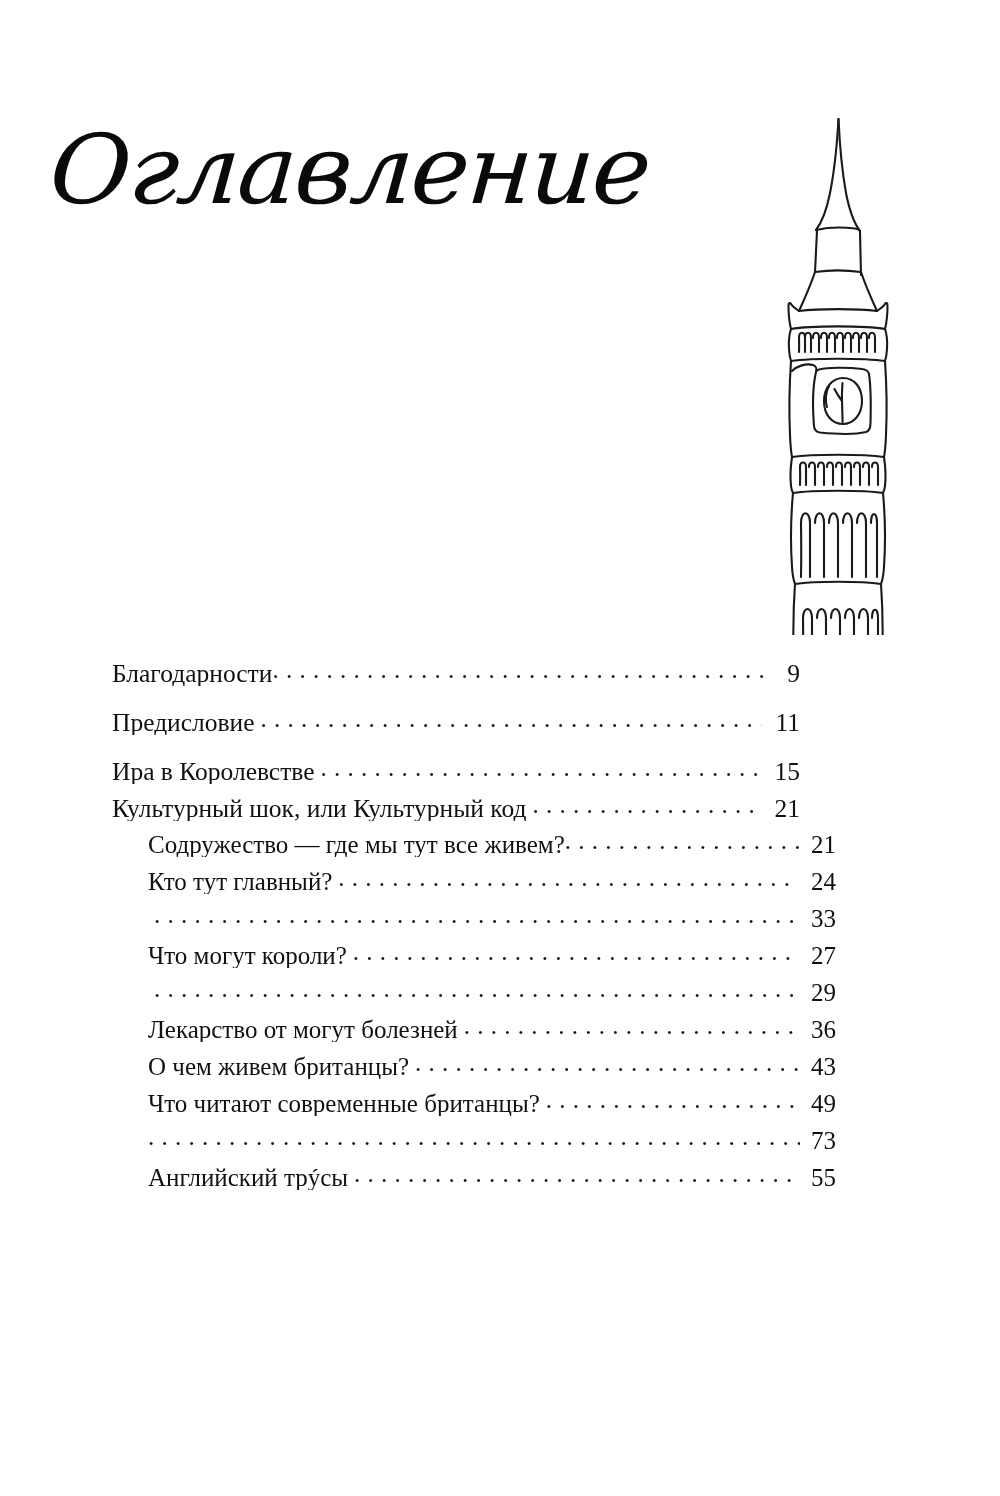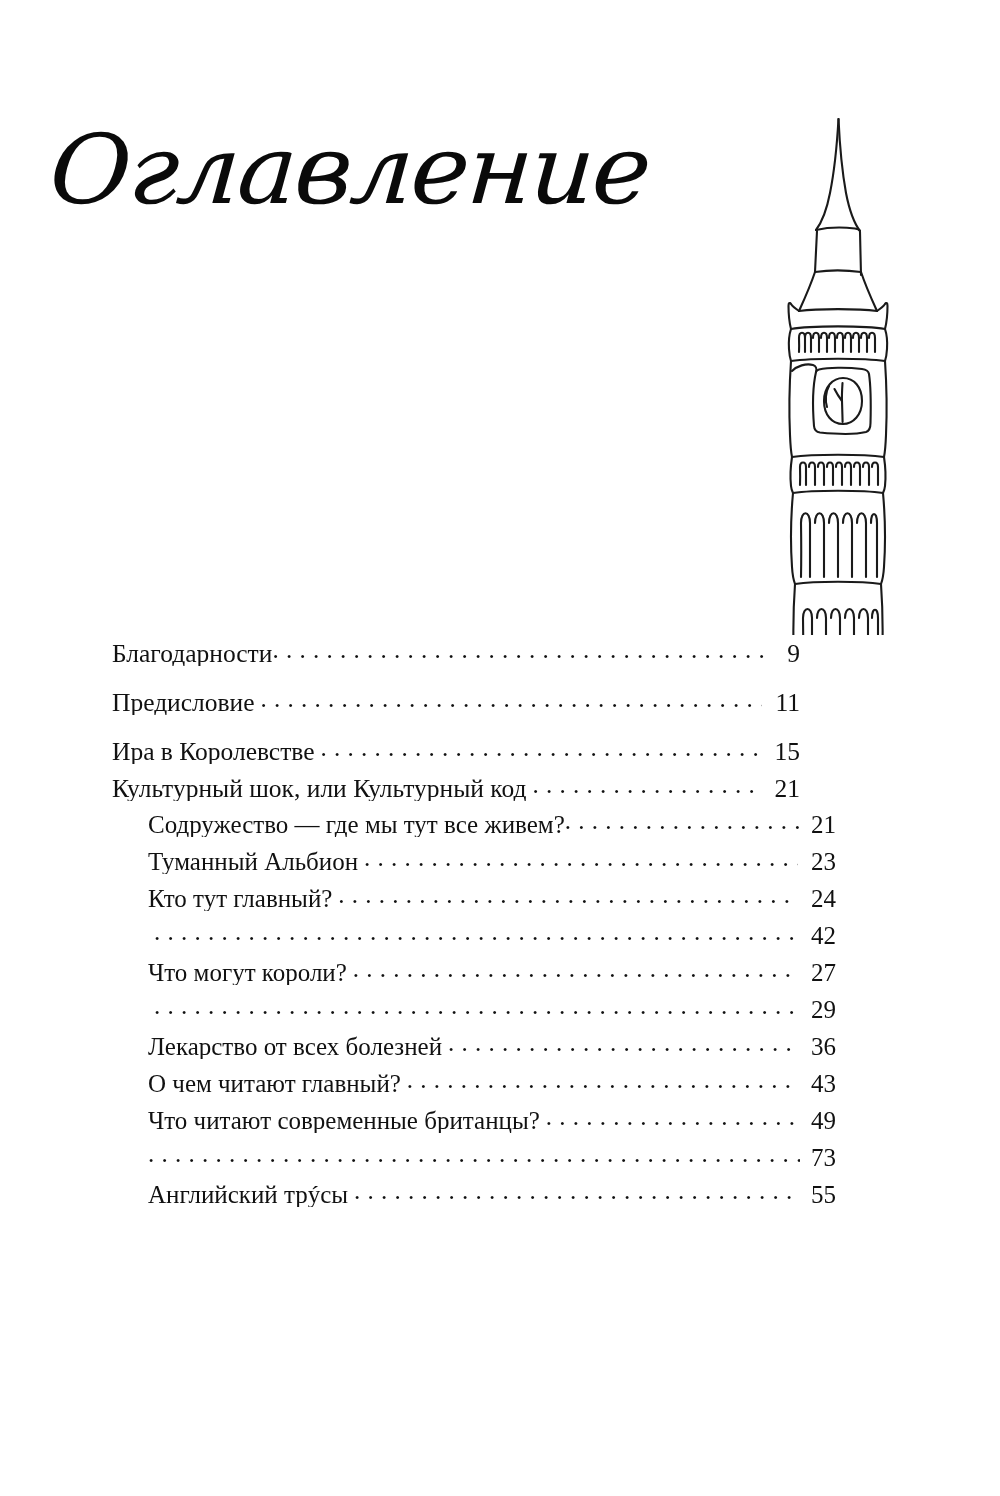--- a/index.html
+++ b/index.html
@@ -54,21 +54,21 @@
   .illustration svg {
     display: block;
     width: 250px;
     height: 540px;
   }
 
   
   .toc {
     position: absolute;
     left: 112px;
-    top: 636px;
+    top: 656px;
     width: 688px;
   }
 
   .toc-row {
     display: flex;
     align-items: baseline;
     width: 100%;
     font-size: 25.5px;
     line-height: 1.0;
     height: 37px;
@@ -287,57 +287,52 @@
       <span class="toc-page">21</span>
     </div>
 
 
     <div class="toc-row level-2 tight">
       <span class="toc-label">Содружество — где мы тут все живем?</span>
       <span class="toc-leader"></span>
       <span class="toc-page">21</span>
     </div>
 
-    <div class="toc-row level-2">
-      <span class="toc-label">Туманный Альбион</span>
-      <span class="toc-leader"></span>
-      <span class="toc-page">23</span>
-    </div>
 
     <div class="toc-row level-2">
       <span class="toc-label">Кто тут главный?</span>
       <span class="toc-leader"></span>
       <span class="toc-page">24</span>
     </div>
 
     <div class="toc-row level-2">
       <span class="toc-leader"></span>
-      <span class="toc-page">42</span>
+      <span class="toc-page">33</span>
     </div>
 
     <div class="toc-row level-2">
       <span class="toc-label">Что могут короли?</span>
       <span class="toc-leader"></span>
       <span class="toc-page">27</span>
     </div>
 
     <div class="toc-row level-2">
       <span class="toc-leader"></span>
       <span class="toc-page">29</span>
     </div>
 
 
     <div class="toc-row level-2">
-      <span class="toc-label">Лекарство от всех болезней</span>
+      <span class="toc-label">Лекарство от могут болезней</span>
       <span class="toc-leader"></span>
       <span class="toc-page">36</span>
     </div>
 
     <div class="toc-row level-2">
-      <span class="toc-label">О чем читают главный?</span>
+      <span class="toc-label">О чем живем британцы?</span>
       <span class="toc-leader"></span>
       <span class="toc-page">43</span>
     </div>
 
     <div class="toc-row level-2">
       <span class="toc-label">Что читают современные британцы?</span>
       <span class="toc-leader"></span>
       <span class="toc-page">49</span>
     </div>
 

